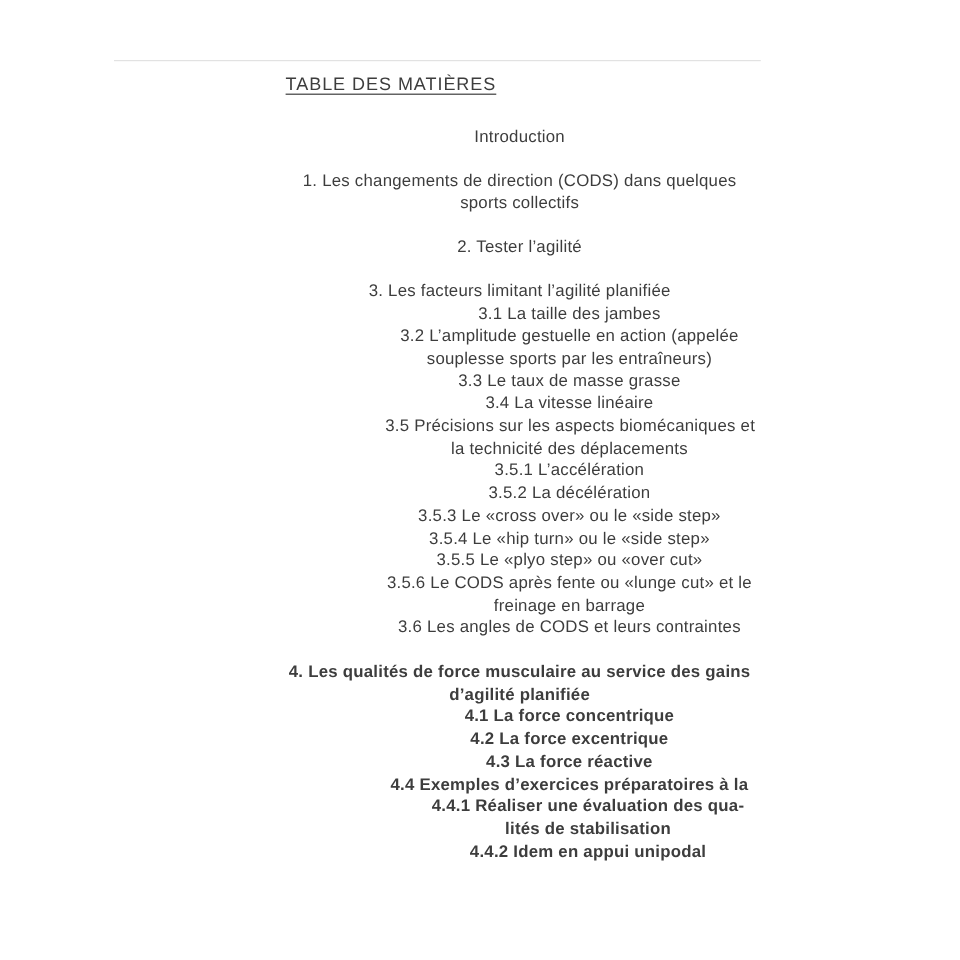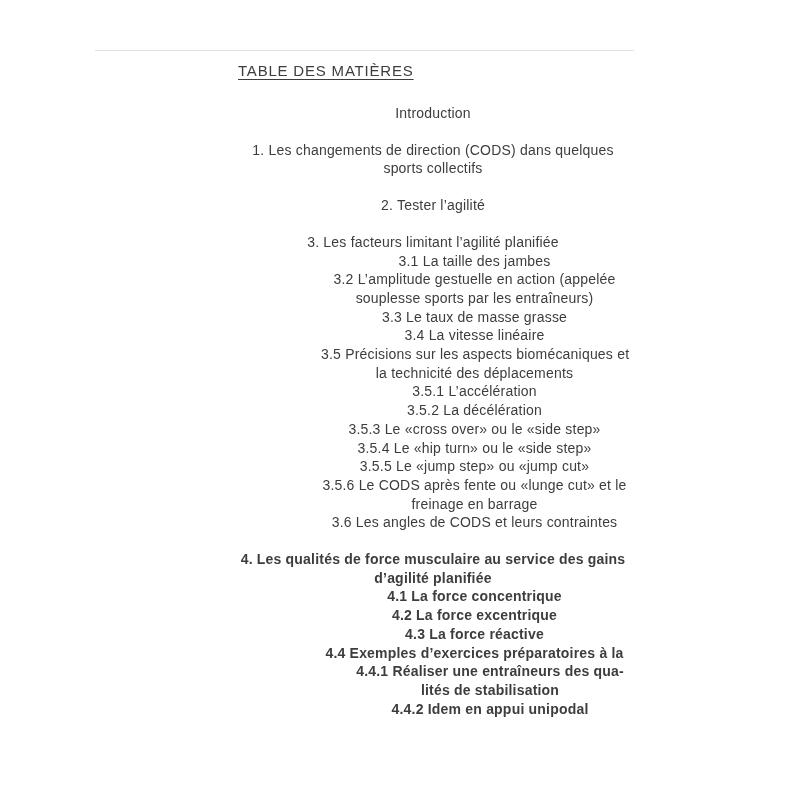--- a/index.html
+++ b/index.html
@@ -91,31 +91,31 @@
           <div class="toc-line indent-1">3.2 L’amplitude gestuelle en action (appelée</div>
           <div class="toc-line indent-1">souplesse sports par les entraîneurs)</div>
           <div class="toc-line indent-1">3.3 Le taux de masse grasse</div>
           <div class="toc-line indent-1">3.4 La vitesse linéaire</div>
           <div class="toc-line indent-1">3.5 Précisions sur les aspects biomécaniques et</div>
           <div class="toc-line indent-1">la technicité des déplacements</div>
           <div class="toc-line indent-1">3.5.1 L’accélération</div>
           <div class="toc-line indent-1">3.5.2 La décélération</div>
           <div class="toc-line indent-1">3.5.3 Le «cross over» ou le «side step»</div>
           <div class="toc-line indent-1">3.5.4 Le «hip turn» ou le «side step»</div>
-          <div class="toc-line indent-1">3.5.5 Le «jump step» ou «jump cut»</div>
+          <div class="toc-line indent-1">3.5.5 Le «plyo step» ou «over cut»</div>
           <div class="toc-line indent-1">3.5.6 Le CODS après fente ou «lunge cut» et le</div>
           <div class="toc-line indent-1">freinage en barrage</div>
           <div class="toc-line indent-1">3.6 Les angles de CODS et leurs contraintes</div>
         </div>
         <div class="toc-block">
           <div class="toc-line indent-0">4. Les qualités de force musculaire au service des gains</div>
           <div class="toc-line indent-0">d’agilité planifiée</div>
           <div class="toc-line indent-1">4.1 La force concentrique</div>
           <div class="toc-line indent-1">4.2 La force excentrique</div>
           <div class="toc-line indent-1">4.3 La force réactive</div>
           <div class="toc-line indent-1">4.4 Exemples d’exercices préparatoires à la</div>
-          <div class="toc-line indent-2">4.4.1 Réaliser une entraîneurs des qua-</div>
+          <div class="toc-line indent-2">4.4.1 Réaliser une évaluation des qua-</div>
           <div class="toc-line indent-2">lités de stabilisation</div>
           <div class="toc-line indent-2">4.4.2 Idem en appui unipodal</div>
         </div>
       </div>
   </div>
 </div>
 
 </body></html>

